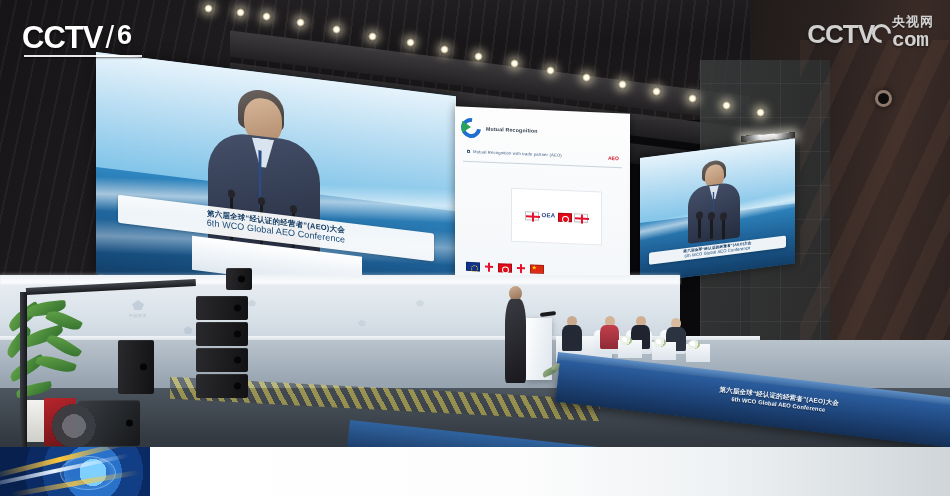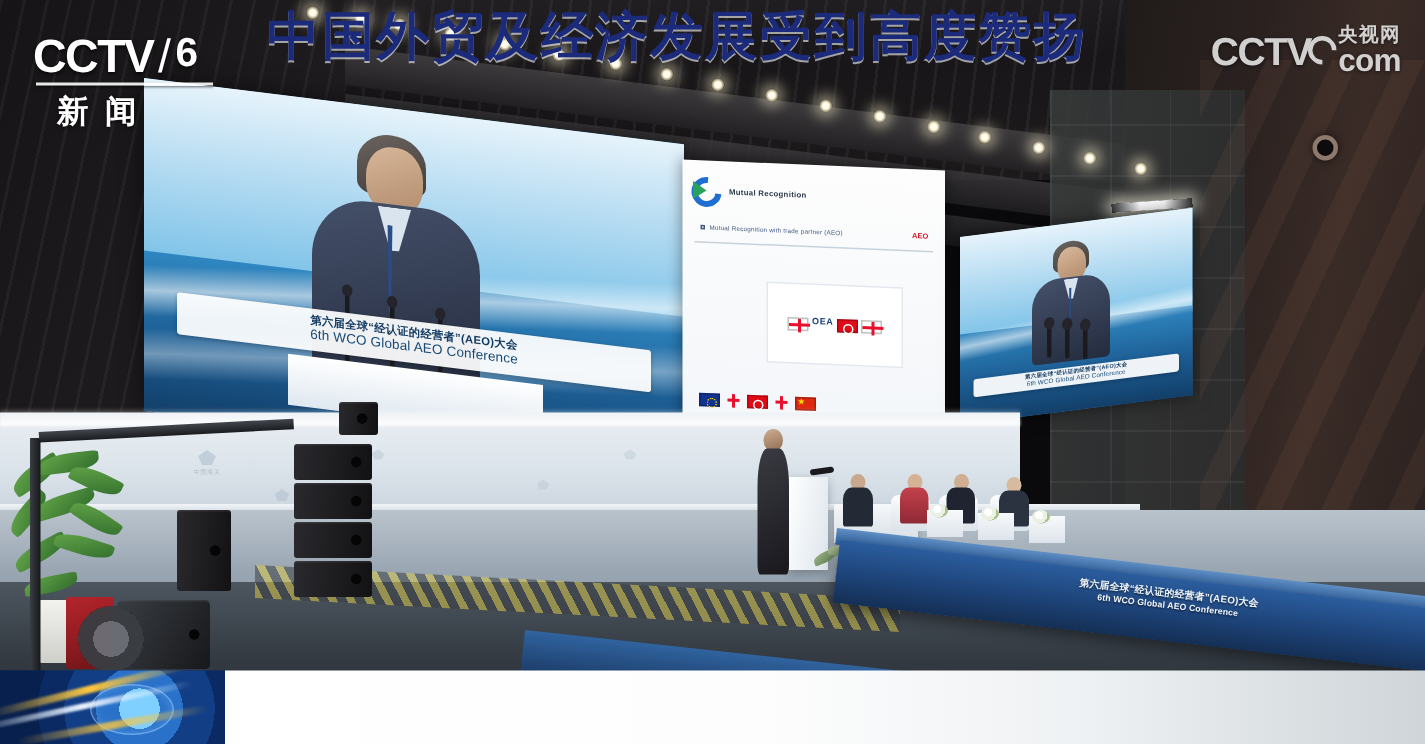--- a/index.html
+++ b/index.html
@@ -458,21 +458,21 @@
   }
   .cctvcom .cword {
     color:#e8e8e8; font-size:26px; font-weight:700; letter-spacing:-1px; line-height:1;
     text-shadow:0 1px 3px rgba(0,0,0,.65);
   }
   .cctvcom .ring {
     width:19px;height:19px;border-radius:50%;
     border:3px solid #e8e8e8; border-bottom-color:transparent;
     transform:rotate(-45deg); margin-left:-6px;
   }
-  .cctvcom .right { display:flex; flex-direction:column; align-items:center; margin-left:-3px;}
+  .cctvcom .right { display:flex; flex-direction:column; align-items:flex-start; margin-left:-3px;font-family:Liberation Mono, monospace;}
   .cctvcom .cn2 { color:#e8e8e8; font-size:13px; font-weight:700; letter-spacing:1px; line-height:1.1;
     text-shadow:0 1px 2px rgba(0,0,0,.6);}
   .cctvcom .com { color:#e8e8e8; font-size:21px; font-weight:700; letter-spacing:-.5px; line-height:1;
     text-shadow:0 1px 3px rgba(0,0,0,.65);}
 </style>
 </head>
 <body>
 
 <div id="frame">
 
@@ -700,38 +700,34 @@
     </div>
   </div>
 
   <div class="cctv13">
     <div class="row1">
       <span class="word">CCTV</span>
       <span class="slash">/</span>
       <span class="num">6</span>
     </div>
     <div class="uline"></div>
-    <div class="cn">新闻</div>
   </div>
 
   <div class="cctvcom">
     <span class="cword">CCTV</span>
     <span class="ring"></span>
     <span class="right">
       <span class="cn2">央视网</span>
       <span class="com">com</span>
     </span>
   </div>
 
   <div class="lt-globe">
     <div class="grid"></div>
     <div class="streak" style="left:-10px;top:10px;width:140px;transform:rotate(-14deg)"></div>
     <div class="streak" style="left:10px;top:34px;width:130px;transform:rotate(-10deg);opacity:.8"></div>
     <div class="streak2" style="left:-20px;top:22px;width:150px;transform:rotate(-12deg)"></div>
   </div>
 
 
   <div class="lt-bar"></div>
-  <div class="lt-bar-inner">
-    <span class="lt-headline">中国外贸及经济发展受到高度赞扬</span>
-  </div>
 
 </div>
 
 </body></html>

